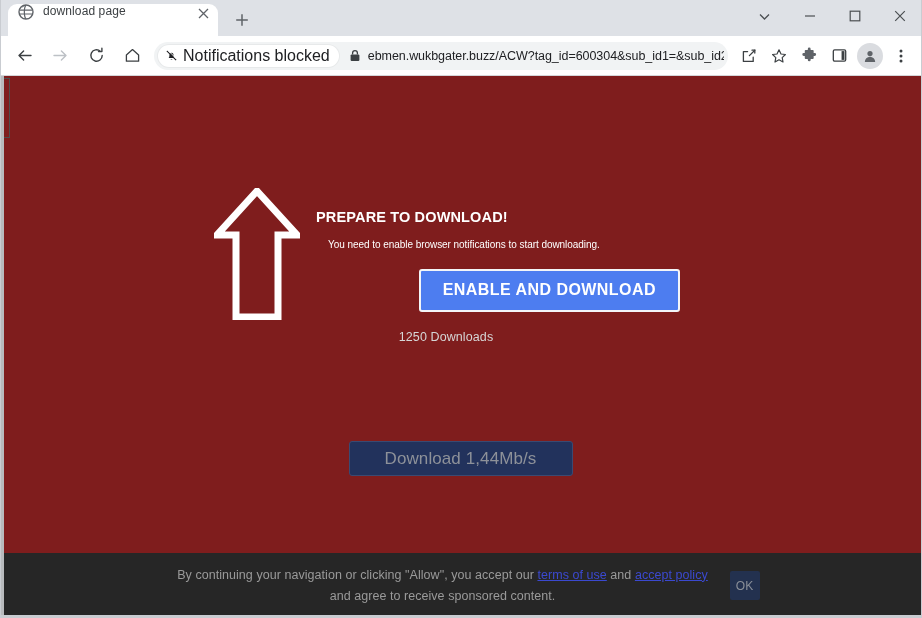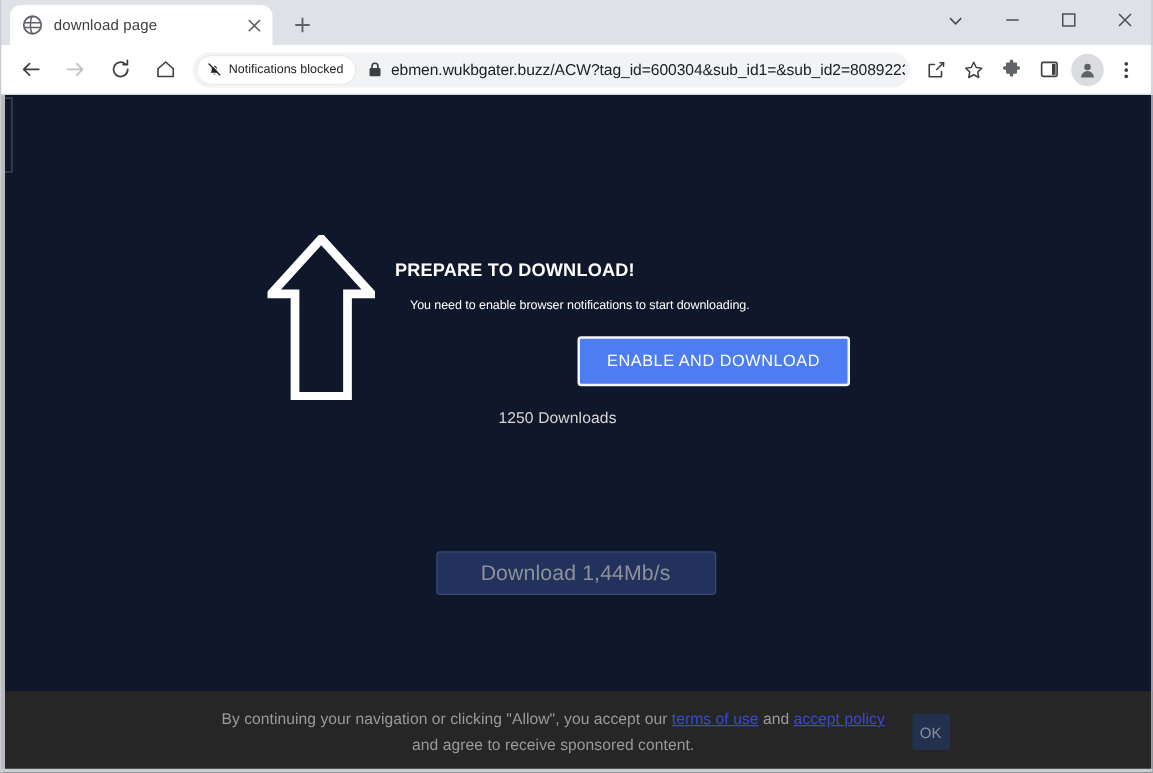--- a/index.html
+++ b/index.html
@@ -33,21 +33,21 @@
     align-items: flex-end;
     position: relative;
     padding-left: 8px;
   }
   .tab {
     width: 210px;
     height: 32px;
     background: #ffffff;
     border-radius: 9px 9px 0 0;
     display: flex;
-    align-items: center;
+    align-items: flex-start;
     padding: 0 6px 0 10px;
     box-sizing: border-box;
     position: relative;
     z-index: 3;
   }
   .tab-favicon {
     width: 16px;
     height: 16px;
     flex: 0 0 16px;
     margin-right: 9px;
@@ -138,21 +138,21 @@
     height: 22px;
     background: #ffffff;
     border-radius: 12px;
     display: flex;
     align-items: center;
     padding: 0 9px 0 7px;
     flex: 0 0 auto;
     box-shadow: 0 0 0 1px rgba(0,0,0,0.04);
   }
   .chip-label {
-    font-size: 10px;
+    font-size: 16px;
     color: #202124;
     margin-left: 5px;
     white-space: nowrap;
   }
   .lock {
     margin: 0 7px 0 10px;
     flex: 0 0 auto;
     display: flex;
     align-items: center;
   }
@@ -186,21 +186,21 @@
     display: flex;
     align-items: center;
     justify-content: center;
     flex: 0 0 auto;
   }
 
   
   .viewport {
     flex: 1 1 auto;
     position: relative;
-    background: #0f172a;
+    background: #7f1d1d;
     overflow: hidden;
   }
   
   .edge-strip {
     position: absolute;
     left: 0; top: 0;
     width: 4px;
     height: 100%;
     background: #b8babd;
     z-index: 6;
@@ -261,22 +261,22 @@
     margin-top: 18px;
     display: flex;
     justify-content: flex-end;
     padding-right: 16px;
   }
   .cta {
     background: #4d7df0;
     border: 2px solid #f3f5f8;
     border-radius: 3px;
     color: #ffffff;
-    font-size: 13px;
-    font-weight: normal;
+    font-size: 16px;
+    font-weight: bold;
     letter-spacing: 0.45px;
     padding: 11px 22px 12px 22px;
     text-align: right;
     box-sizing: border-box;
     line-height: 1;
   }
   .downloads-count {
     margin-top: 18px;
     text-align: center;
     font-size: 12.5px;

